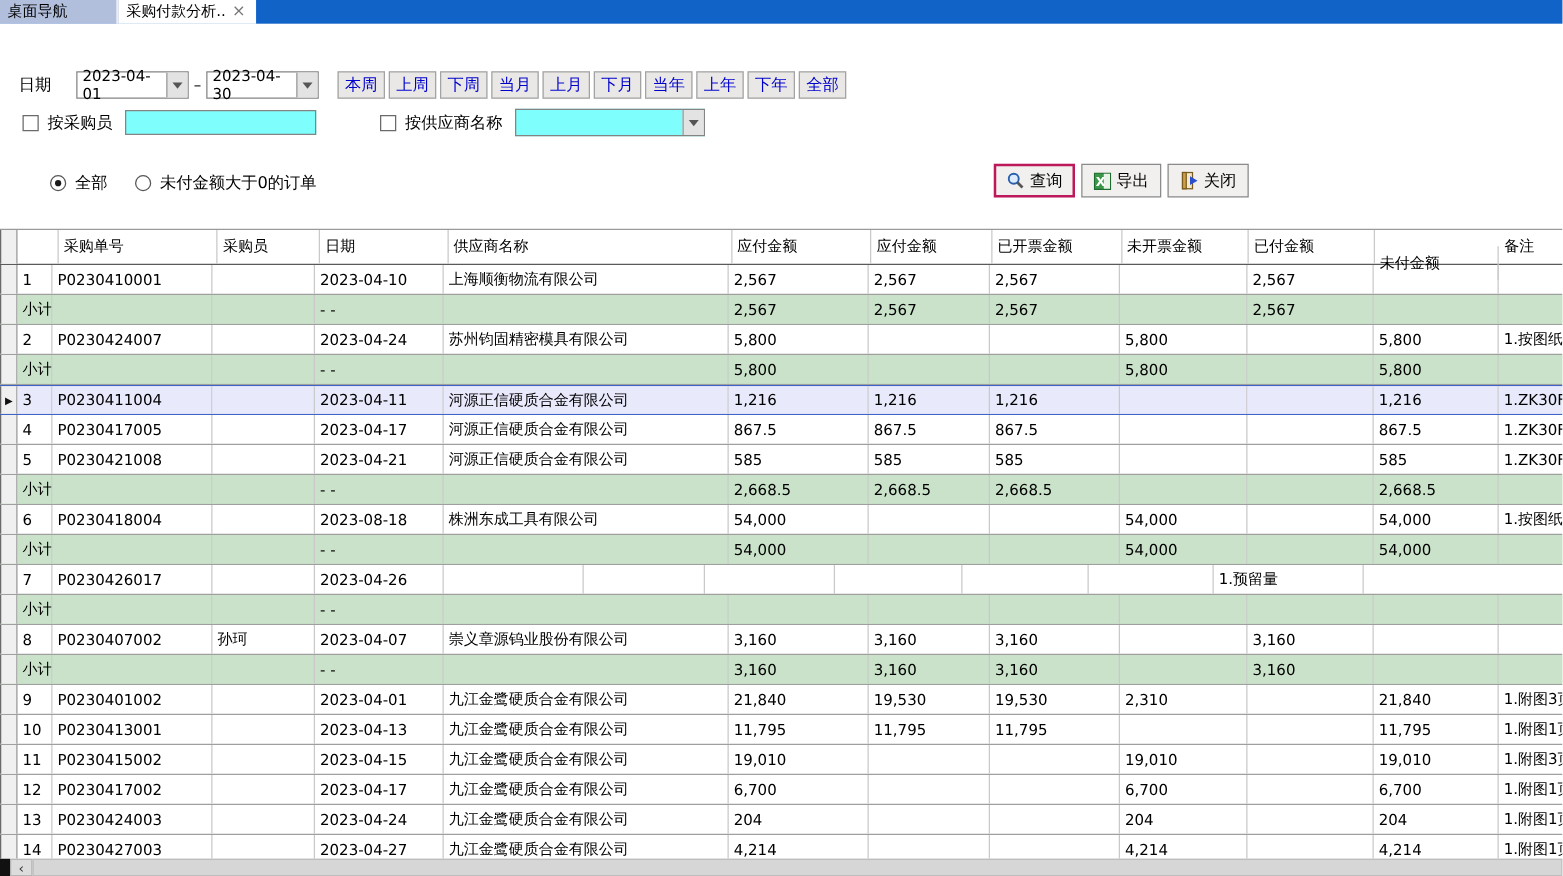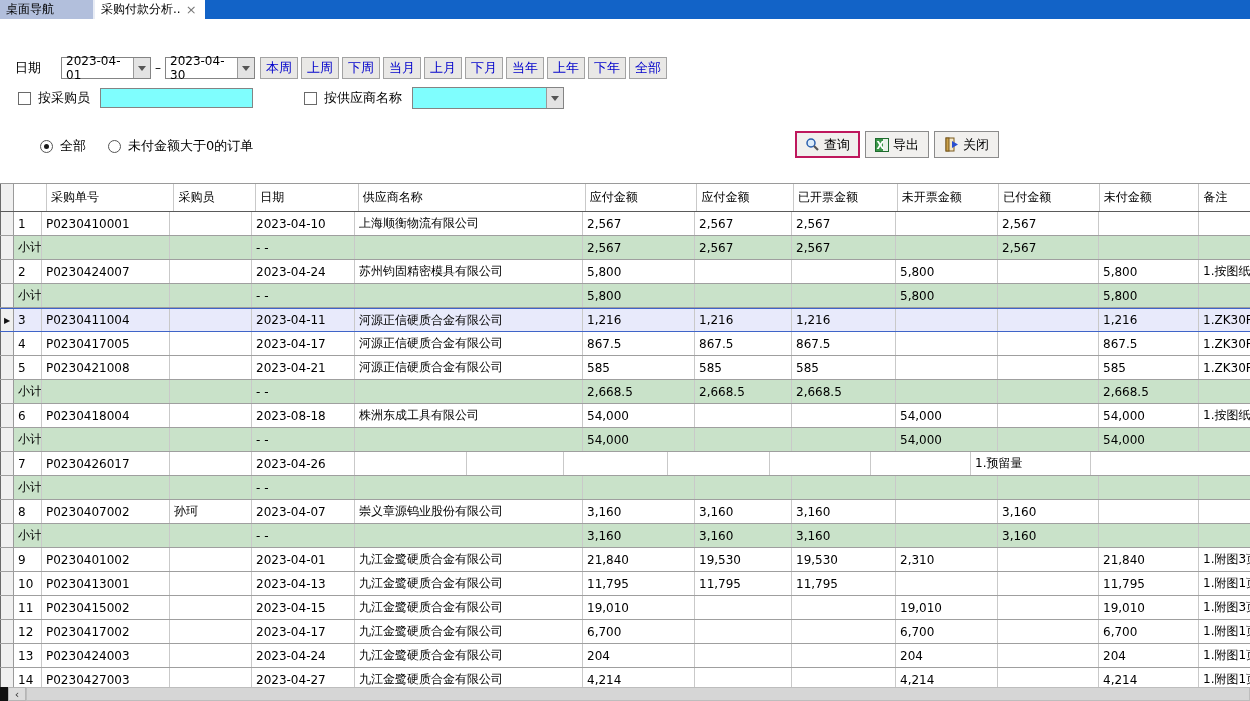--- a/index.html
+++ b/index.html
@@ -22,21 +22,21 @@
   .f-row1 { position:absolute; top:38px; left:15px; display:flex; align-items:center; }
   .f-row1 .f-label { width:46px; }
   .combo { display:inline-flex; align-items:center; width:90px; height:22px;
     border:1px solid #848484; background:#fff; }
   .combo .val { flex:1; padding-left:4px; font-size:12px; }
   .combo .btn { width:17px; height:20px; background:#e3e3e3; border-left:1px solid #9a9a9a;
     display:flex; align-items:center; justify-content:center; }
   .arrow-down { width:0; height:0; border-left:4px solid transparent; border-right:4px solid transparent;
     border-top:5px solid #555; }
   .date-sep { margin:0 4px; }
-  .quick-ranges { display:flex; gap:3px; margin-left:5px; }
+  .quick-ranges { display:flex; gap:3px; margin-left:15px; }
   .quick-btn { height:22px; padding:0 5px; display:flex; align-items:center;
     background:#e9e8e6; border:1px solid #a3a3a3; color:#0000cc; font-size:13px; cursor:pointer; white-space:nowrap; }
 
   .f-row2 { position:absolute; top:68px; left:18px; display:flex; align-items:center; }
   .checkbox { width:13px; height:13px; background:#fff; border:1px solid #6a6a6a; display:inline-block; }
   .f-row2 .f-label { margin:0 10px 0 7px; }
   .cyan-input { width:153px; height:20px; background:#7ffefe; border:1px solid #848484; }
   .supplier-group { margin-left:51px; display:flex; align-items:center; }
   .combo-cyan { display:inline-flex; align-items:center; width:152px; height:22px;
     border:1px solid #848484; background:#7ffefe; }
@@ -188,21 +188,21 @@
             <div class="cell" style="width: 28px; padding-left: 32px;">序号</div>
             <div class="cell" style="width: 128px;">采购单号</div>
             <div class="cell" style="width: 82px;">采购员</div>
             <div class="cell" style="width: 103px;">日期</div>
             <div class="cell" style="width: 228px;">供应商名称</div>
             <div class="cell" style="width: 112px;">应付金额</div>
             <div class="cell" style="width: 97px;">应付金额</div>
             <div class="cell" style="width: 104px;">已开票金额</div>
             <div class="cell" style="width: 102px;">未开票金额</div>
             <div class="cell" style="width: 101px;">已付金额</div>
-            <div class="cell" style="width: 100px;">未付金额</div>
+            <div class="cell" style="width: 100px; margin-top: 13px;">未付金额</div>
             <div class="cell" style="width: 120px;">备注</div>
           </div>
           <div class="grid-row row-data">
             <div class="cell indicator" style="width: 14px;"></div>
             <div class="cell" style="width: 28px;">1</div>
             <div class="cell" style="width: 128px;">P0230410001</div>
             <div class="cell" style="width: 82px;"></div>
             <div class="cell" style="width: 103px;">2023-04-10</div>
             <div class="cell" style="width: 228px;">上海顺衡物流有限公司</div>
             <div class="cell" style="width: 112px;">2,567</div>

